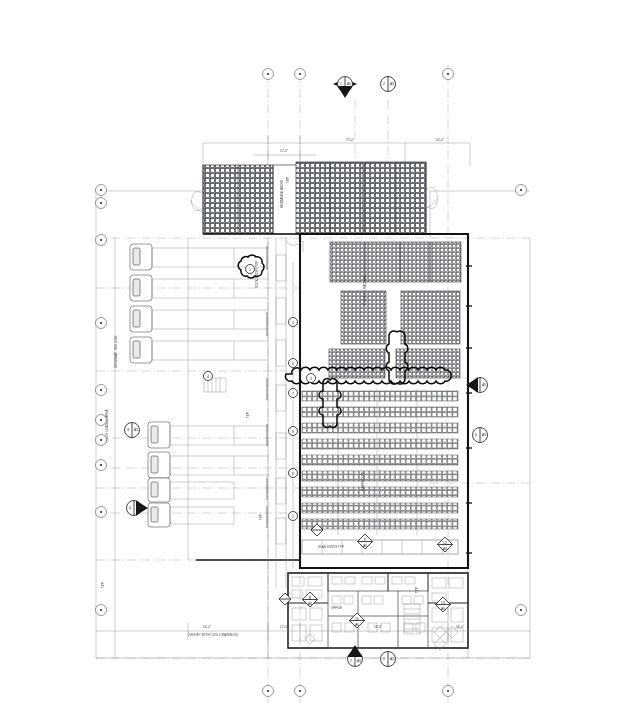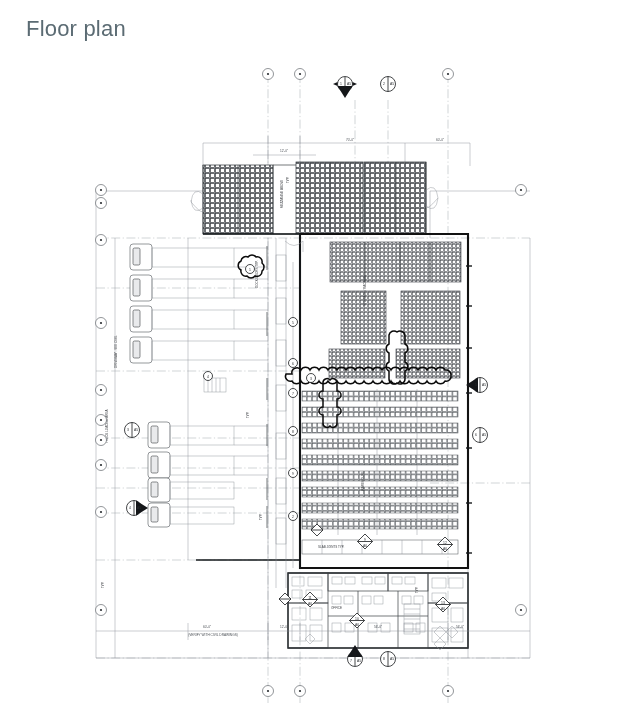--- a/index.html
+++ b/index.html
@@ -26,21 +26,20 @@
   .sec{stroke:#17191c;stroke-width:.8;fill:#fff;}
   .secf{fill:#141619;stroke:none;}
   .truck{stroke:#4f5459;stroke-width:.6;fill:#fff;}
   .trkdk{stroke:#3a3e42;stroke-width:.6;fill:#e9eaec;}
 </style>
 </head>
 <body>
 
 <div id="page">
 
-  <div id="title">Floor plan</div>
 
   <div id="plan-wrap">
     <svg id="plan" viewBox="0 0 625 680">
 
       <defs>
         <pattern id="rackgrid" width="5" height="5" patternUnits="userSpaceOnUse">
           <rect width="5" height="5" fill="#ffffff"></rect>
           <rect x="0.6" y="0.6" width="3.8" height="3.8" fill="none" stroke="#3c4045" stroke-width="0.75"></rect>
         </pattern>
         <pattern id="rackgrid2" width="4" height="4" patternUnits="userSpaceOnUse">

